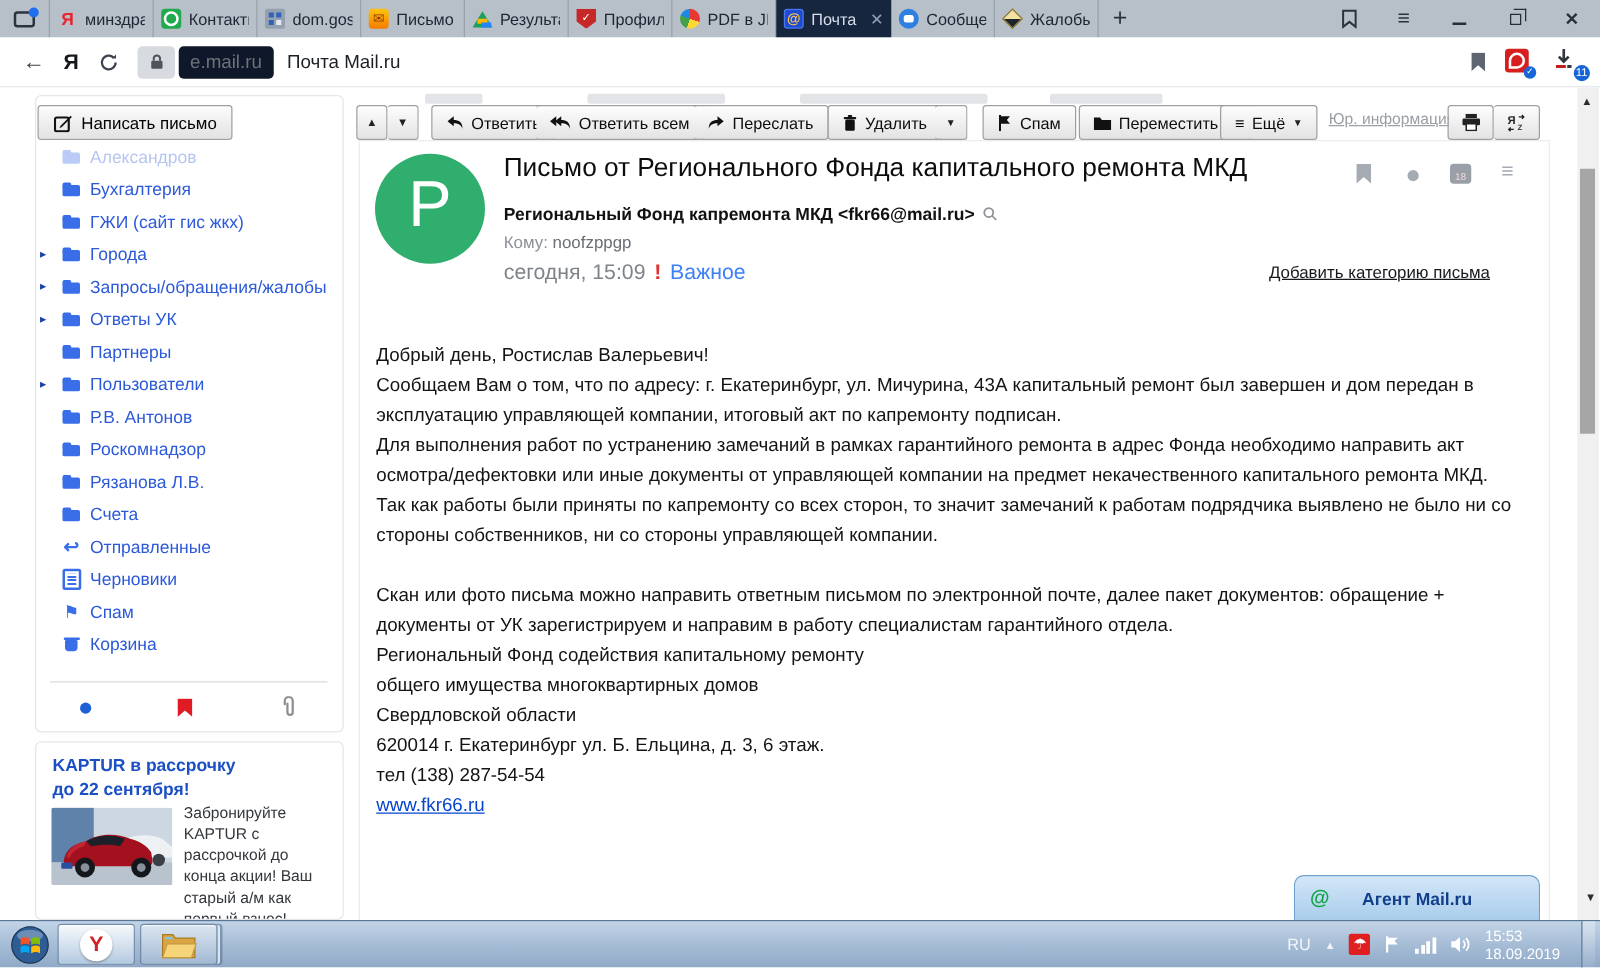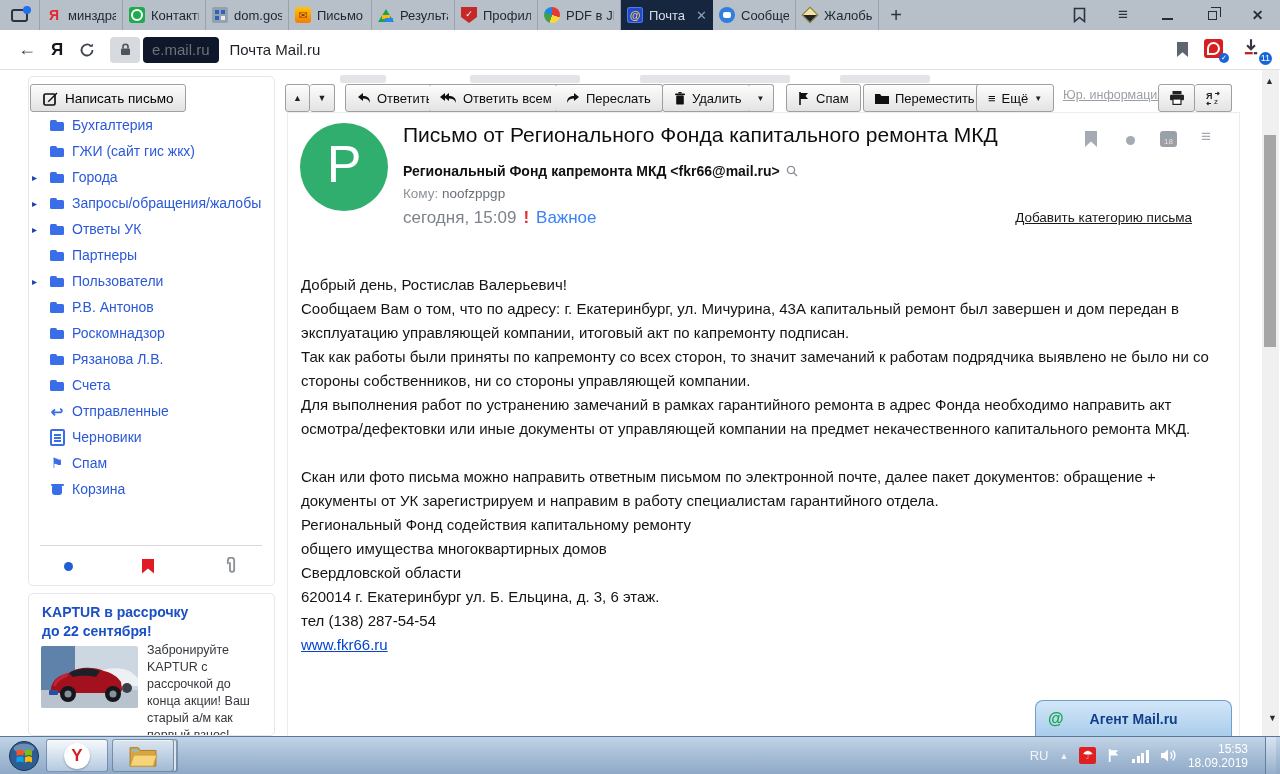--- a/index.html
+++ b/index.html
@@ -136,21 +136,21 @@
   .task-btn { width:62px; height:33px; margin-left:4px; border-radius:3px; display:flex; align-items:center; justify-content:center; border:1px solid rgba(90,118,150,.75); background:linear-gradient(rgba(255,255,255,.45),rgba(205,222,240,.25)); box-shadow:inset 0 1px 0 rgba(255,255,255,.6); }
   .task-btn.active { background:linear-gradient(rgba(255,255,255,.85),rgba(196,216,236,.65)); }
   .task-btn.stacked { box-shadow:inset 0 1px 0 rgba(255,255,255,.6), 3px 0 0 -1px rgba(245,250,255,.8), 4px 0 0 0 rgba(90,118,150,.6); }
   .ya-circle { width:26px; height:26px; border-radius:50%; background:#fff; display:flex; align-items:center; justify-content:center; color:#d21f26; font-weight:bold; font-size:17px; box-shadow:0 1px 2px rgba(0,0,0,.3); }
   .tray { margin-left:auto; display:flex; align-items:center; gap:11px; padding-right:4px; color:#f2f6fa; }
   .tray-lang { font-size:13px; }
   .tray-chevron { font-size:9px; color:#eef3f8; }
   .avira { width:17px; height:17px; background:#e02020; border-radius:2px; color:#fff; font-size:12px; line-height:16px; text-align:center; }
   .sigbars { display:flex; align-items:flex-end; gap:1.5px; height:14px; }
   .sigbars i { width:3px; background:#fff; display:block; }
-  .clock { text-align:right; font-size:12px; line-height:14px; color:#fff; padding-right:6px; }
+  .clock { font-size:12px; line-height:14px; color:#fff; padding-right:6px; }
   .show-desktop { width:11px; height:38px; border-left:1px solid #64809f; background:linear-gradient(rgba(255,255,255,.35),rgba(255,255,255,.05)); }
 </style>
 </head>
 <body>
 
 <div class="stage">
 
   <div class="tabbar">
     <div class="tabpanel-btn">
         <span class="tp-ico"></span>
@@ -375,20 +375,25 @@
     <div class="side-panel"></div>
     <div class="compose-btn">
       <svg width="15" height="15" viewBox="0 0 15 15">
           <rect x="1" y="3" width="11" height="11" rx="1.5" fill="none" stroke="#111" stroke-width="1.7"></rect>
           <path d="M5.5 9.5 13.5 1.5l1 1-8 8-2 1z" fill="#111"></path>
         </svg>
       <span>Написать письмо</span>
     </div>
     <div class="folders">
 
+        <div class="frow faded">
+          <span class="arrow">▸</span>
+          <span class="f-icon fi-folder"></span>
+          <span class="flabel">Александров</span>
+        </div>
 
         <div class="frow">
           <span class="arrow">▸</span>
           <span class="f-icon fi-folder"></span>
           <span class="flabel">Бухгалтерия</span>
         </div>
 
         <div class="frow">
           <span class="arrow">▸</span>
           <span class="f-icon fi-folder"></span>
@@ -531,23 +536,23 @@
         <span class="imp-label">Важное</span>
       </div>
       <a class="add-cat">Добавить категорию письма</a>
 
       <div class="body-text">
 
           <p>Добрый день, Ростислав Валерьевич!</p>
 
           <p>Сообщаем Вам о том, что по адресу: г. Екатеринбург, ул. Мичурина, 43А капитальный ремонт был завершен и дом передан в эксплуатацию управляющей компании, итоговый акт по капремонту подписан.</p>
 
+          <p>Для выполнения работ по устранению замечаний в рамках гарантийного ремонта в адрес Фонда необходимо направить акт осмотра/дефектовки или иные документы от управляющей компании на предмет некачественного капитального ремонта МКД.</p>
+
           <p>Так как работы были приняты по капремонту со всех сторон, то значит замечаний к работам подрядчика выявлено не было ни со стороны собственников, ни со стороны управляющей компании.</p>
-
-          <p>Для выполнения работ по устранению замечаний в рамках гарантийного ремонта в адрес Фонда необходимо направить акт осмотра/дефектовки или иные документы от управляющей компании на предмет некачественного капитального ремонта МКД.</p>
 
           <p class="gap1">Скан или фото письма можно направить ответным письмом по электронной почте, далее пакет документов: обращение + документы от УК зарегистрируем и направим в работу специалистам гарантийного отдела.</p>
         </div>
 
       <div class="body-text sig-holder" style="top:160px;pointer-events:none">
         <div style="height:240px"></div>
         <div class="sig">
 
             <p>Региональный Фонд содействия капитальному ремонту</p>
 

